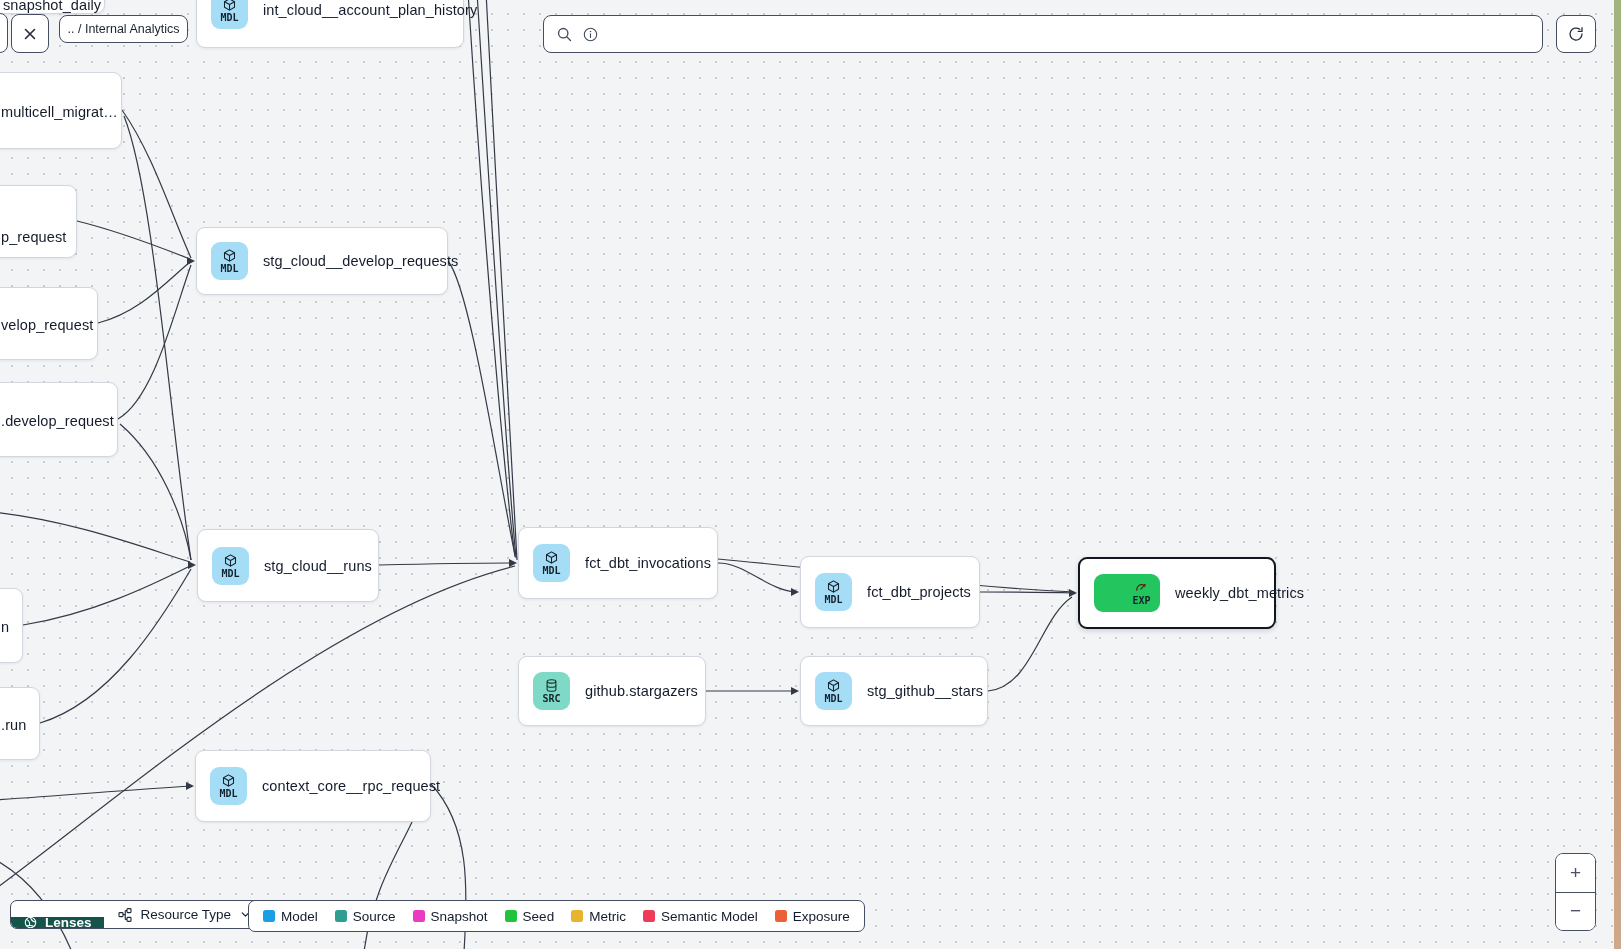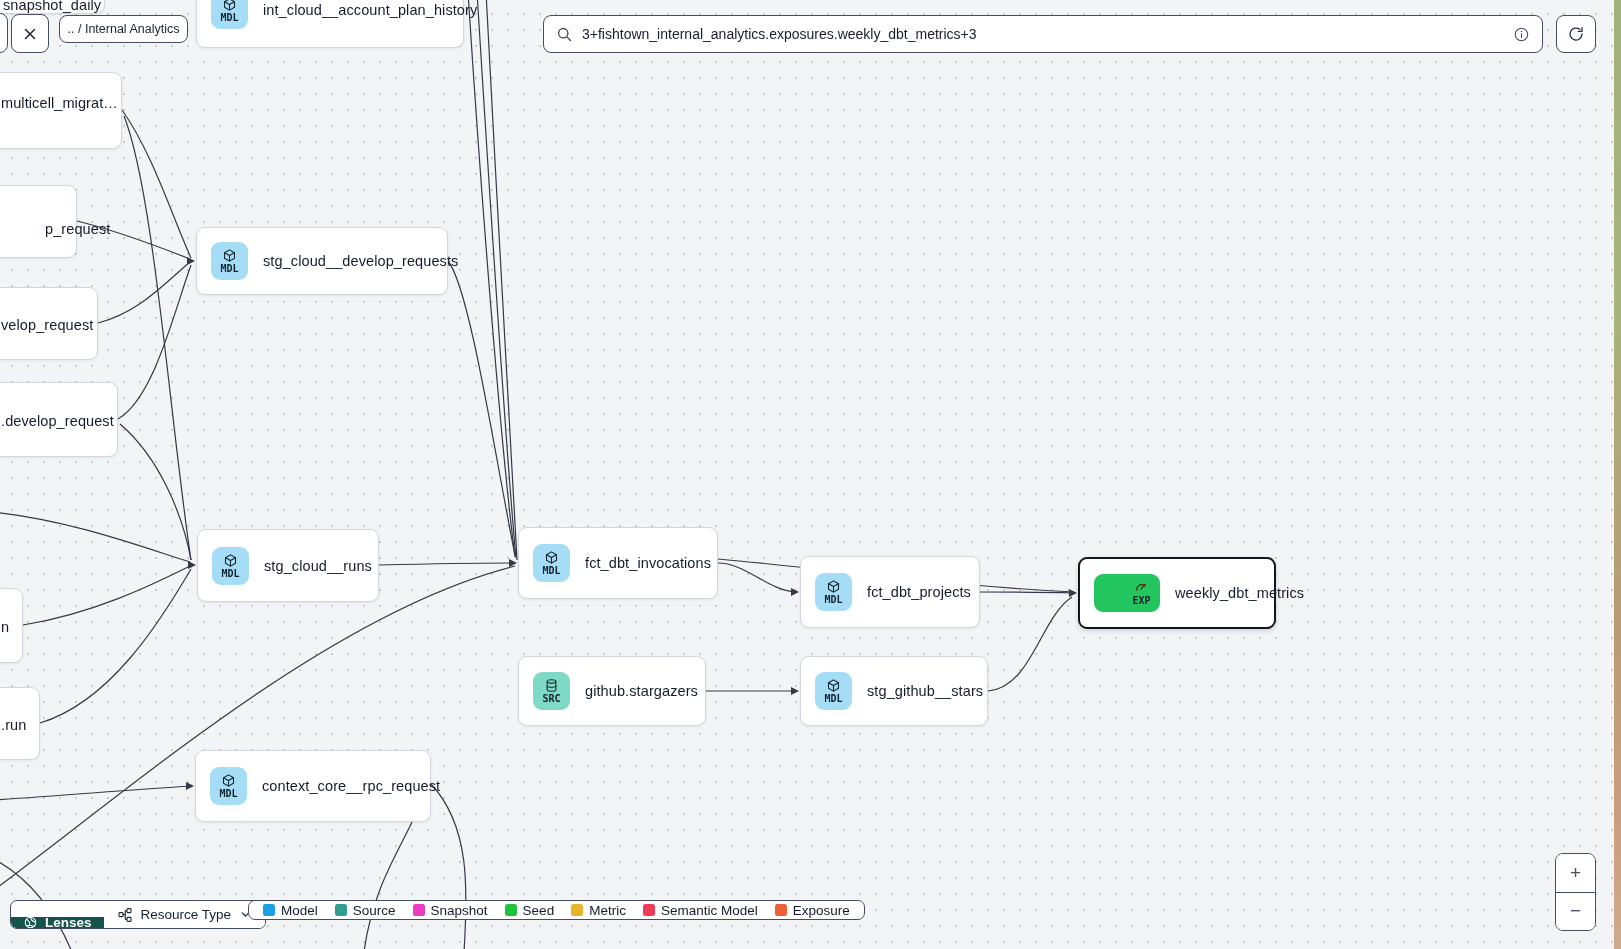--- a/index.html
+++ b/index.html
@@ -60,21 +60,21 @@
     border:1px solid #454e60;border-radius:7px;overflow:hidden;background:#fff;box-sizing:border-box;
   }
   #lenses-btn{
     background:#16544b;color:#fff;display:flex;align-items:center;gap:7px;
     padding:0 12px;font-size:13.5px;font-weight:700;cursor:pointer;margin-top:16px;
   }
   #resource-type-btn{
     display:flex;align-items:center;gap:8px;padding:0 13px;font-size:13.5px;color:#14202e;cursor:pointer;background:#fff;
   }
   #legend{
-    position:absolute;left:248px;top:900px;height:20px;background:#fff;
+    position:absolute;left:248px;top:900px;height:32px;background:#fff;
     border:1px solid #454e60;border-radius:7px;display:flex;align-items:center;
     gap:17px;padding:0 14px;box-sizing:border-box;
   }
   .legend-item{display:flex;align-items:center;gap:6px;font-size:13.5px;color:#141c2b;white-space:nowrap;}
   .legend-swatch{width:12px;height:12px;border-radius:2.5px;display:inline-block;}
 
   #zoom-controls{
     position:absolute;left:1555px;top:853px;width:41px;height:78px;
     border:1px solid #454e60;border-radius:8px;background:#fff;overflow:hidden;
     display:flex;flex-direction:column;box-sizing:border-box;
@@ -138,24 +138,24 @@
             <svg class="bicon" viewBox="0 0 24 24" fill="none" stroke="#14222e" stroke-width="1.7" stroke-linejoin="round">
               <path d="M12 3 L20 7.5 V16.5 L12 21 L4 16.5 V7.5 Z"></path>
               <path d="M4 7.5 L12 12 L20 7.5 M12 12 V21"></path>
             </svg>
           </span>
           <span class="btext">MDL</span>
         </div>
         <span class="nlabel">int_cloud__account_plan_history</span>
       </div>
       <div class="node" style="left: -76px; top: 72px; width: 198px; height: 77px;">
-        <span class="nlabel abslabel" style="left: 76px; top: 22px;">multicell_migrat…</span>
+        <span class="nlabel abslabel" style="left: 76px; top: 31px;">multicell_migrat…</span>
       </div>
       <div class="node" style="left: -120px; top: 185px; width: 197px; height: 73px;">
-        <span class="nlabel abslabel" style="left: 120px; top: 35px; padding-left: 44px;">p_request</span>
+        <span class="nlabel abslabel" style="left: 120px; top: 43px;">p_request</span>
       </div>
       <div class="node" style="left: -100px; top: 287px; width: 198px; height: 73px;">
         <span class="nlabel abslabel" style="left: 100px; top: 29px;">velop_request</span>
       </div>
       <div class="node" style="left: -97px; top: 382px; width: 215px; height: 75px;">
         <span class="nlabel abslabel" style="left: 97px; top: 30px;">.develop_request</span>
       </div>
       <div class="node" style="left: 196px; top: 227px; width: 252px; height: 68px;">
         <div class="badge" style="background: rgb(165, 221, 246);">
           <span>
@@ -276,21 +276,20 @@
     <span>.. / Internal Analytics</span>
   </div>
 
   <div class="ctl" id="search-bar">
     <span class="iconbox">
       <svg width="17" height="17" viewBox="0 0 20 20" fill="none" stroke="#424a5c" stroke-width="1.6" stroke-linecap="round">
           <circle cx="8.5" cy="8.5" r="5.5"></circle>
           <path d="M12.8 12.8 L17 17"></path>
         </svg>
     </span>
-    <input spellcheck="false" value="3+fishtown_internal_analytics.exposures.weekly_dbt_metrics+3" style="">
     <span class="iconbox">
       <svg width="17" height="17" viewBox="0 0 20 20" fill="none" stroke="#424a5c" stroke-width="1.3" stroke-linecap="round">
           <circle cx="10" cy="10" r="7.3"></circle>
           <path d="M10 9.2 v4.3"></path>
           <circle cx="10" cy="6.4" r="0.9" fill="#424a5c" stroke="none"></circle>
         </svg>
     </span>
   </div>
 
   <div class="ctl" id="refresh-btn">

